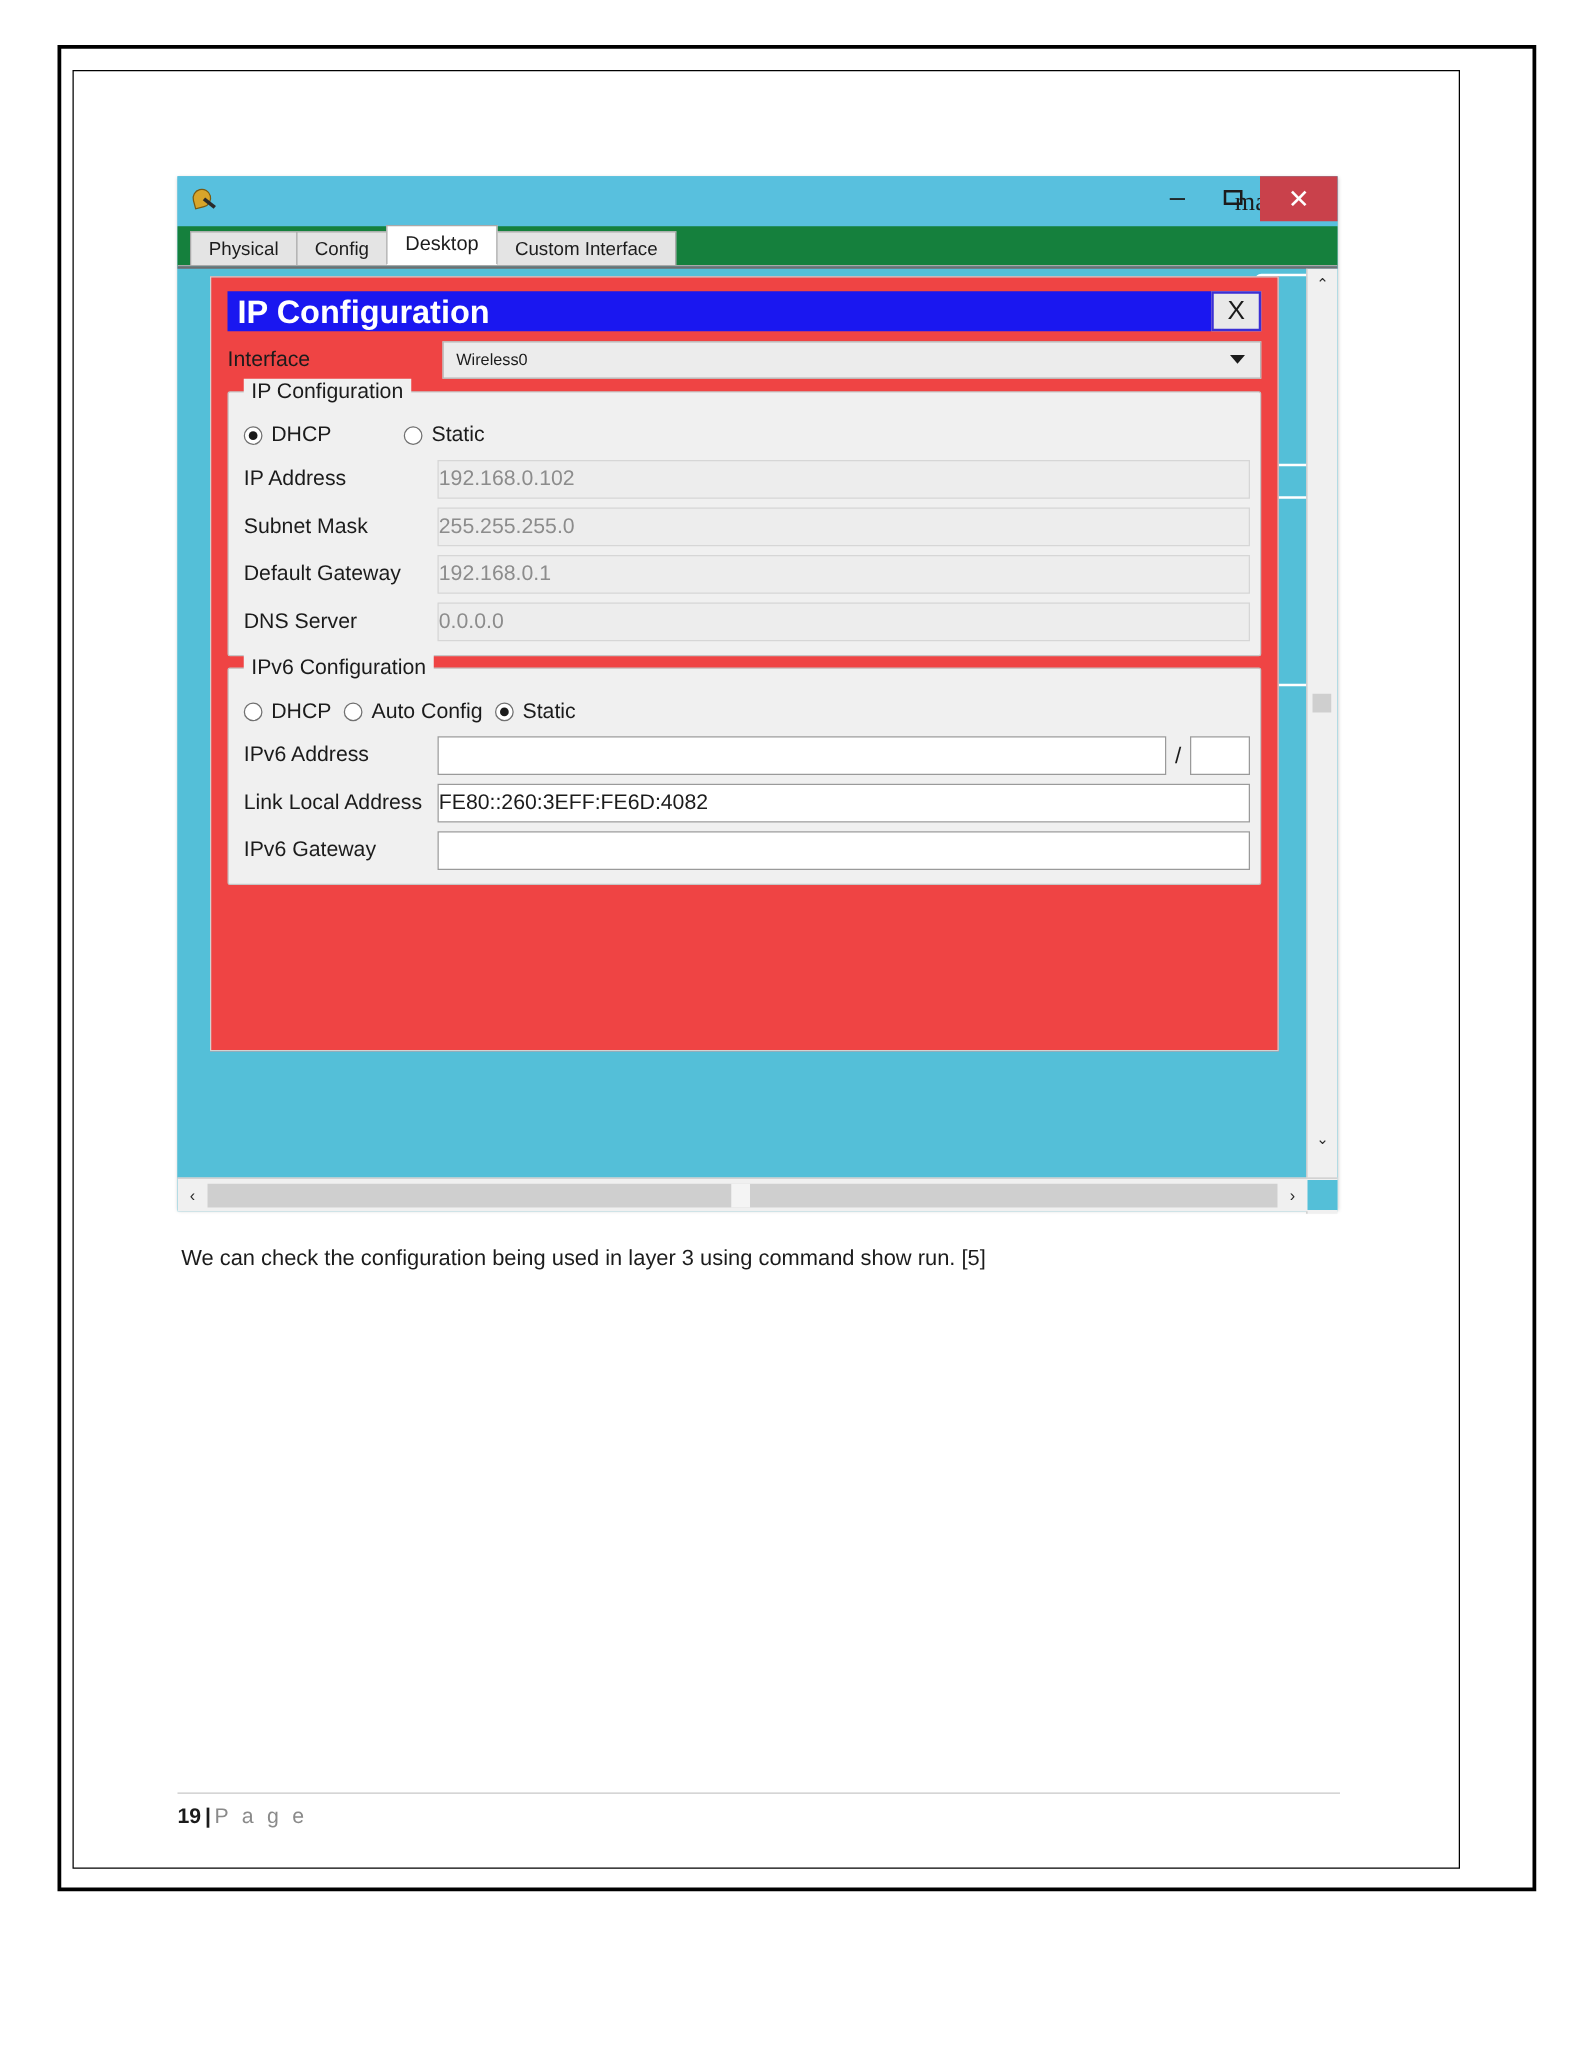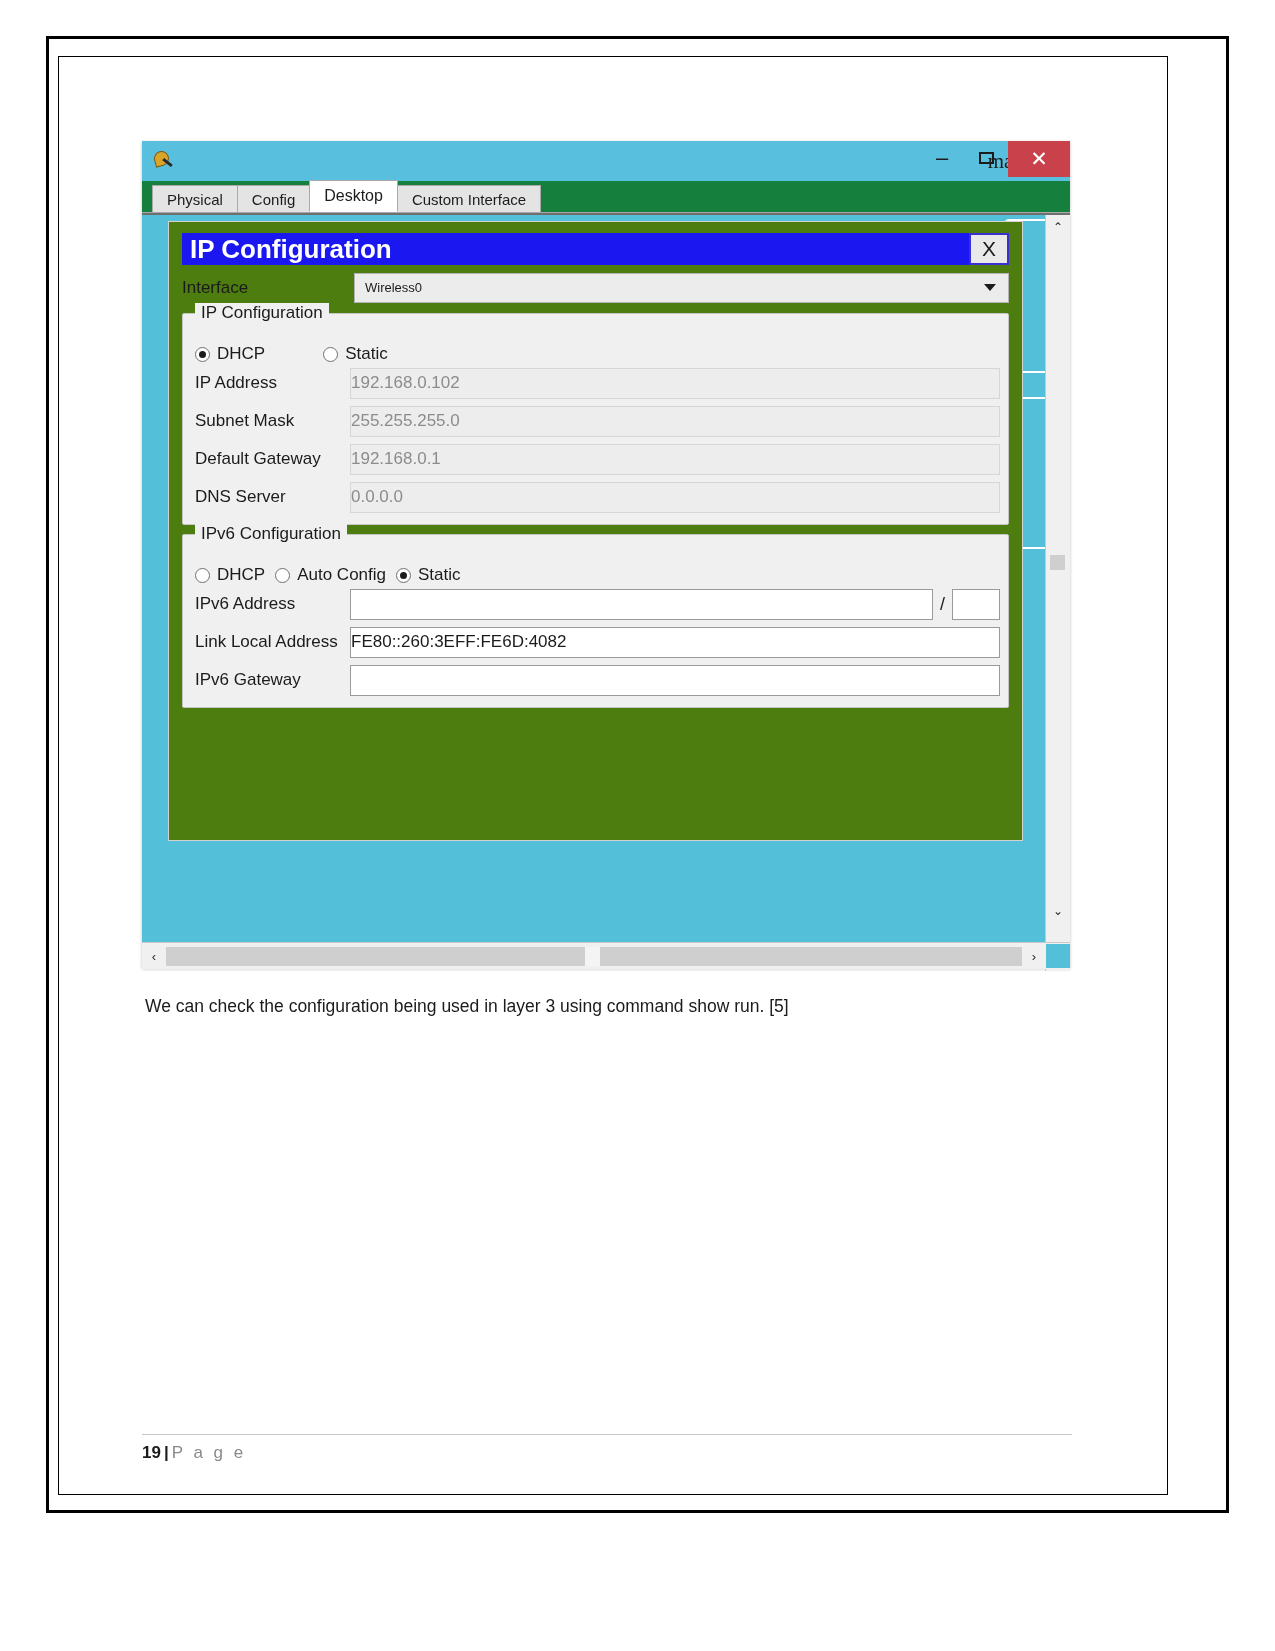--- a/index.html
+++ b/index.html
@@ -234,21 +234,21 @@
     background: #54bfd8;
   }
 
   
   .ipcfg {
     position: absolute;
     left: 26px;
     top: 6px;
     width: 855px;
     height: 620px;
-    background: #4d7c0f;
+    background: #ef4444;
     border: 1px solid #d2d2d2;
     box-sizing: border-box;
   }
   .ipcfg-header {
     display: flex;
     align-items: stretch;
     margin: 11px 13px 0 13px;
     height: 32px;
   }
   .ipcfg-title {
@@ -326,21 +326,21 @@
     left: 12px;
     background: #f0f0f0;
     padding: 0 6px;
     font-size: 17px;
     color: #1b1b1b;
   }
   .group-inner { padding: 18px 8px 0 8px; }
 
   .radio-row {
     display: flex;
-    align-items: flex-end;
+    align-items: center;
     height: 32px;
     padding-left: 4px;
   }
   .radio {
     display: flex;
     align-items: center;
     margin-right: 10px;
   }
   .radio .dot {
     width: 15px; height: 15px;

